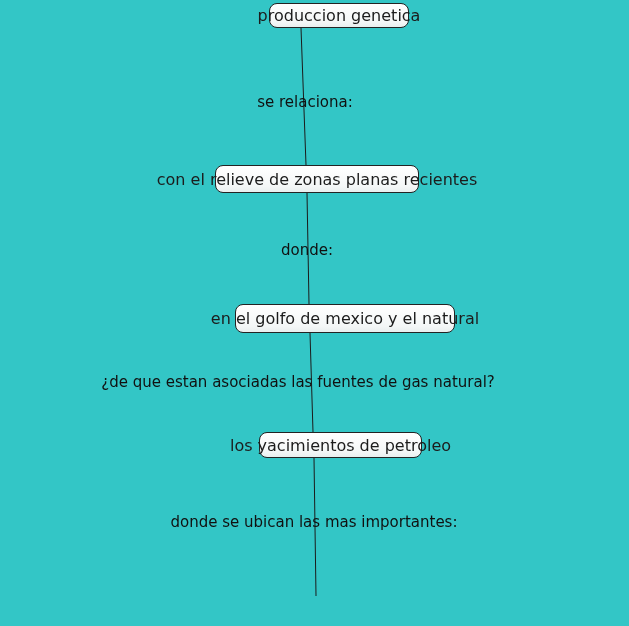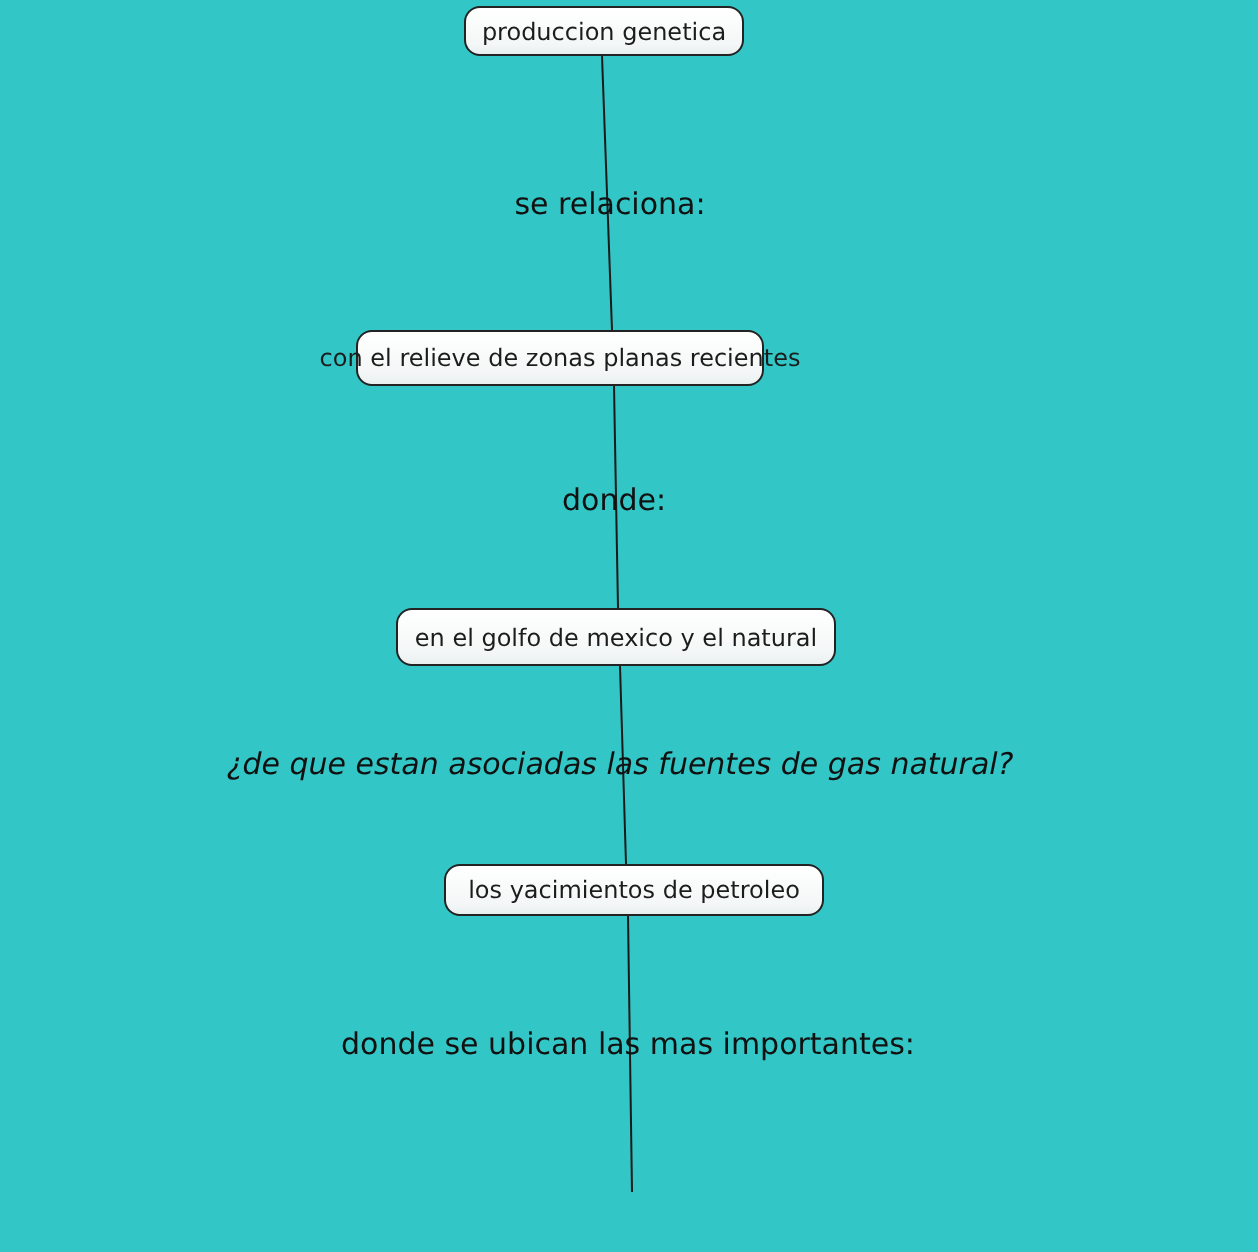--- a/index.html
+++ b/index.html
@@ -23,46 +23,47 @@
   .concept-node {
     position: absolute;
     z-index: 3;
     box-sizing: border-box;
     display: flex;
     align-items: center;
     justify-content: center;
     background: linear-gradient(180deg, #ffffff 0%, #f4f7f7 78%, #e9efef 100%);
     border: 1px solid #232323;
     border-radius: 8px;
-    font-size: 12px;
+    font-size: 16px;
     color: #1c1c1c;
     white-space: nowrap;
     padding: 0 4px;
     cursor: default;
+    margin-left: 37px;
   }
   .link-label {
     position: absolute;
     z-index: 2;
     transform: translateX(-50%);
     font-size: 15px;
     color: #111111;
     white-space: nowrap;
     text-align: center;
     cursor: default;
   }
   
   #node-1 { left: 232px; top: 3px;   width: 140px; height: 25px; }
   #node-2 { left: 178px; top: 165px; width: 204px; height: 28px; }
   #node-3 { left: 198px; top: 304px; width: 220px; height: 29px; }
-  #node-4 { left: 222px; top: 432px; width: 190px; height: 26px; text-align: right; }
+  #node-4 { left: 222px; top: 432px; width: 163px; height: 26px; text-align: right; }
   #node-5 { left: 2px;   top: 596px; width: 625px; height: 25px; }
   
   #link-1 { left: 305px; top: 93px;  }
   #link-2 { left: 307px; top: 241px; text-align: right; }
-  #link-3 { left: 310px; top: 373px; font-style: italic; }
+  #link-3 { left: 298px; top: 373px; }
   #link-4 { left: 314px; top: 513px; text-align: center; }
 </style>
 </head>
 <body>
 
 <div id="canvas">
 
   <svg id="edges" width="629" height="626" viewBox="0 0 629 626">
     <line x1="301" y1="28" x2="306" y2="165" stroke="#1b1b1b" stroke-width="1"></line>
     <line x1="307" y1="193" x2="309" y2="304" stroke="#1b1b1b" stroke-width="1"></line>

